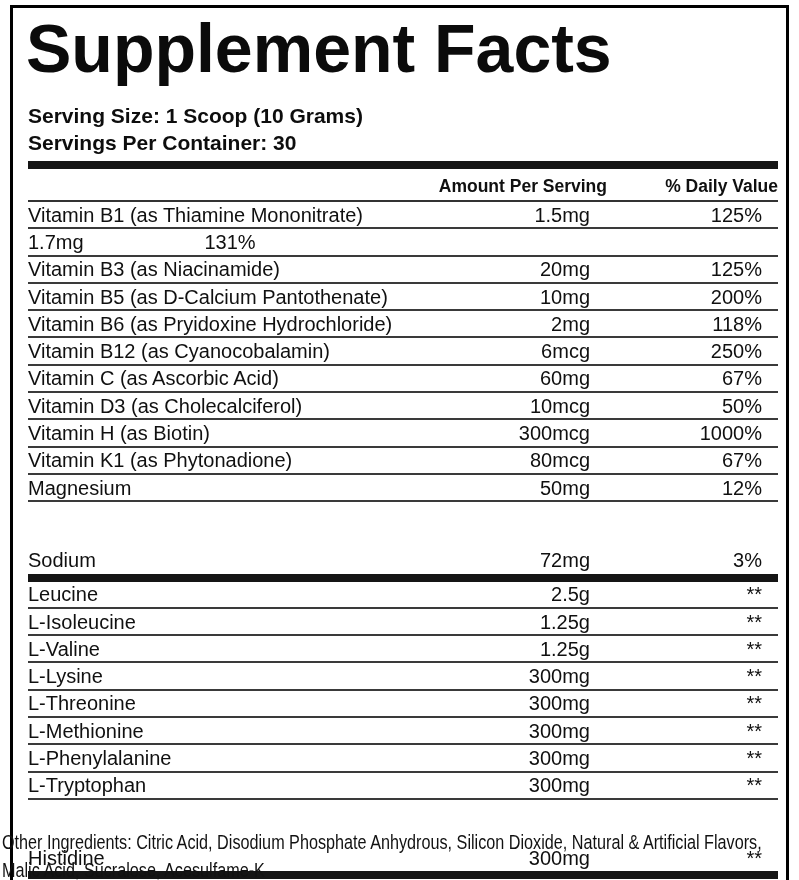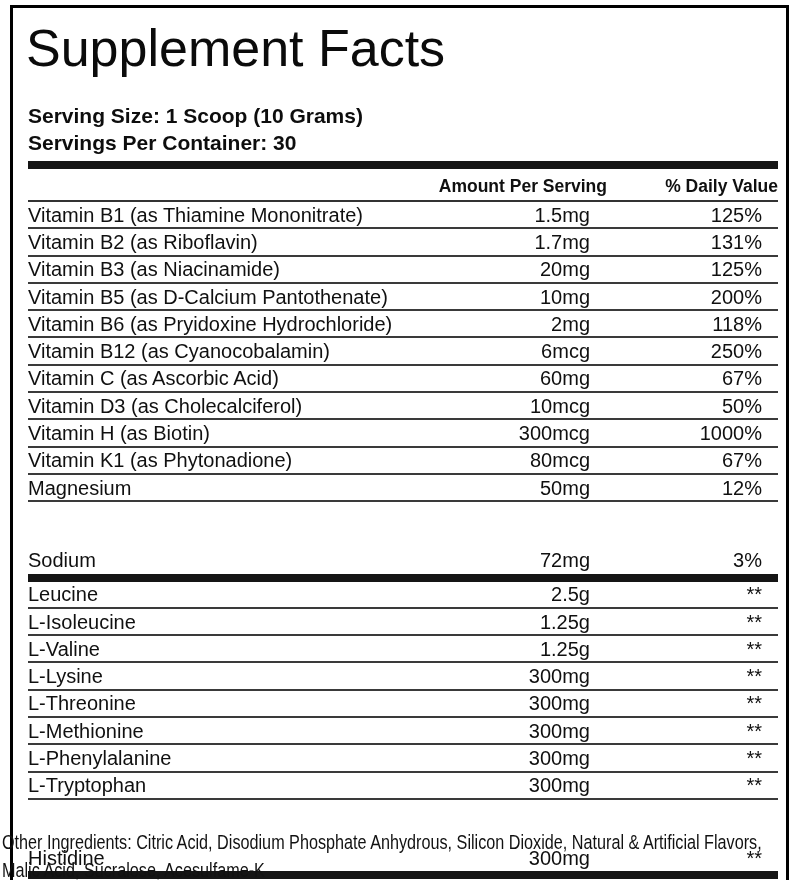--- a/index.html
+++ b/index.html
@@ -21,23 +21,23 @@
     top: 5px;
     width: 779px;
     border: 3px solid #000000;
     box-sizing: border-box;
     background: #ffffff;
     padding: 2px 8px 18px 15px;
   }
 
   .title {
     margin: 0 0 0 -2px;
-    font-size: 52px;
+    font-size: 68px;
     line-height: 76px;
-    font-weight: normal;
+    font-weight: bold;
     letter-spacing: 0px;
     white-space: nowrap;
     color: #0b0b0b;
   }
 
   .serving-block { margin-top: 16px; }
   .serving-line {
     font-size: 21px;
     font-weight: bold;
     line-height: 27px;
@@ -121,21 +121,20 @@
     </div>
 
     <div class="rows" id="vitamin-rows">
   <div class="row">
     <span class="name">Vitamin B1 (as Thiamine Mononitrate)</span>
     <span class="amt">1.5mg</span>
     <span class="dv">125%</span>
   </div>
 
   <div class="row">
-    <span class="name">Vitamin B2 (as Riboflavin)</span>
     <span class="amt">1.7mg</span>
     <span class="dv">131%</span>
   </div>
 
   <div class="row">
     <span class="name">Vitamin B3 (as Niacinamide)</span>
     <span class="amt">20mg</span>
     <span class="dv">125%</span>
   </div>
 

